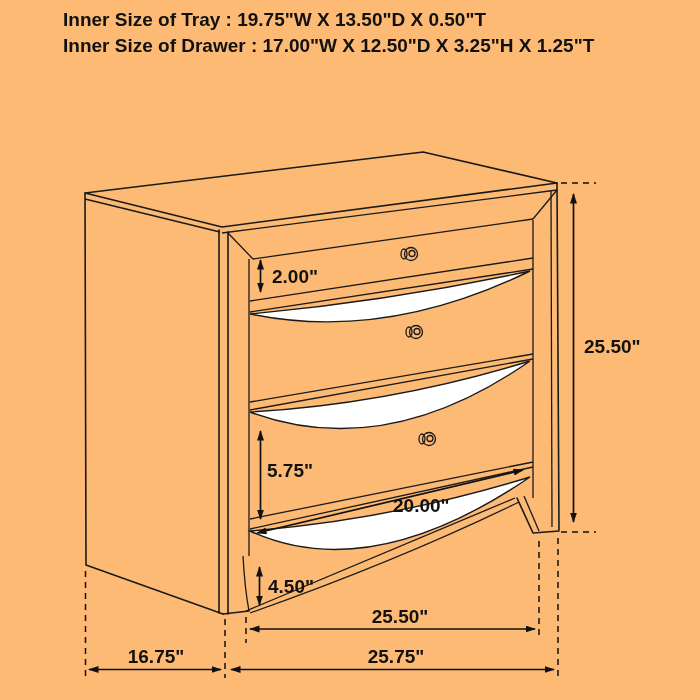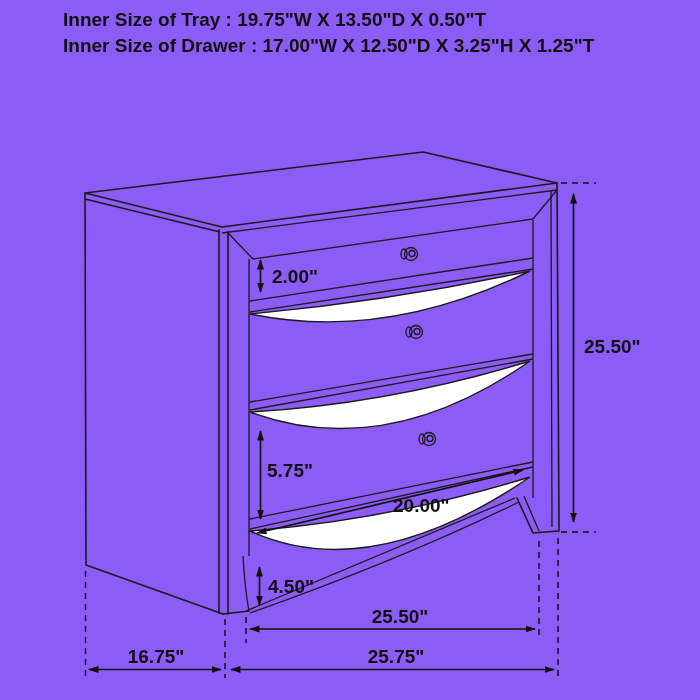--- a/index.html
+++ b/index.html
@@ -1,16 +1,16 @@
 <!DOCTYPE html>
 <html><head>
 <meta charset="utf-8">
 <style>
   html,body{margin:0;padding:0;background:#fff;}
-  .stage{position:relative;width:700px;height:700px;background:#8b5cf6;overflow:hidden;
+  .stage{position:relative;width:700px;height:700px;background:#fdba74;overflow:hidden;
          font-family:"Liberation Sans",sans-serif;}
   svg text{font-family:"Liberation Sans",sans-serif;font-weight:bold;fill:#111;}
   .hdr{font-size:19px;}
   .dim{font-size:19px;}
   .ln{stroke:#1a1a1a;stroke-width:1.6;fill:none;stroke-linecap:round;stroke-linejoin:round;}
   .thin{stroke:#1a1a1a;stroke-width:1.3;fill:none;}
   .lens{stroke:#1a1a1a;stroke-width:1.4;fill:#ffffff;}
   .dimln{stroke:#111;stroke-width:1.7;fill:none;}
   .dash{stroke:#111;stroke-width:1.5;fill:none;stroke-dasharray:6 5;}
 </style>

